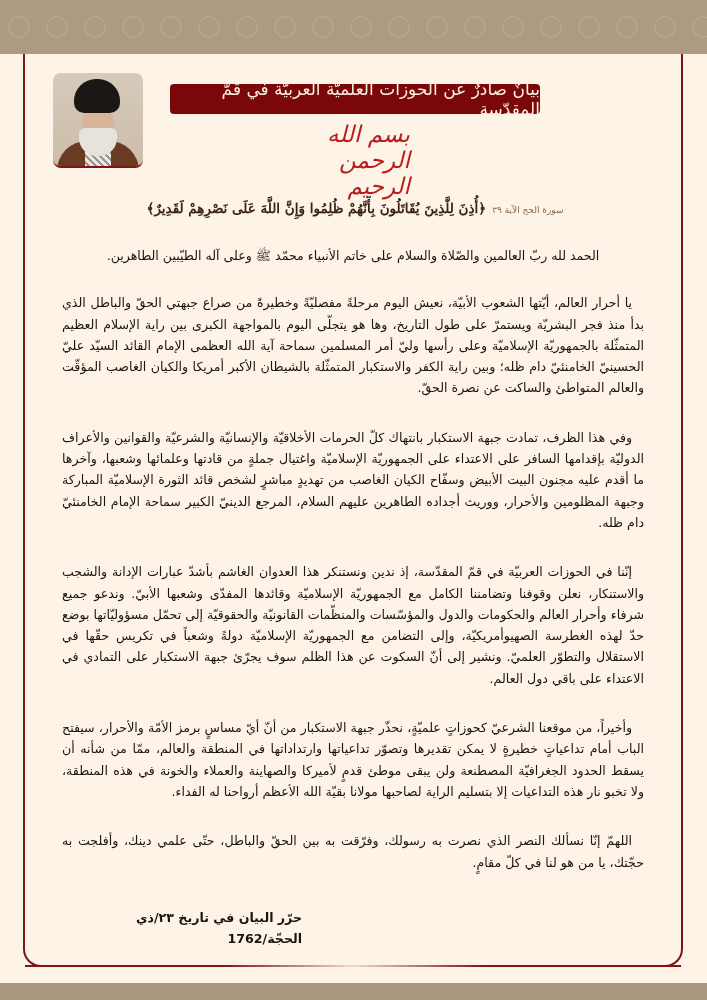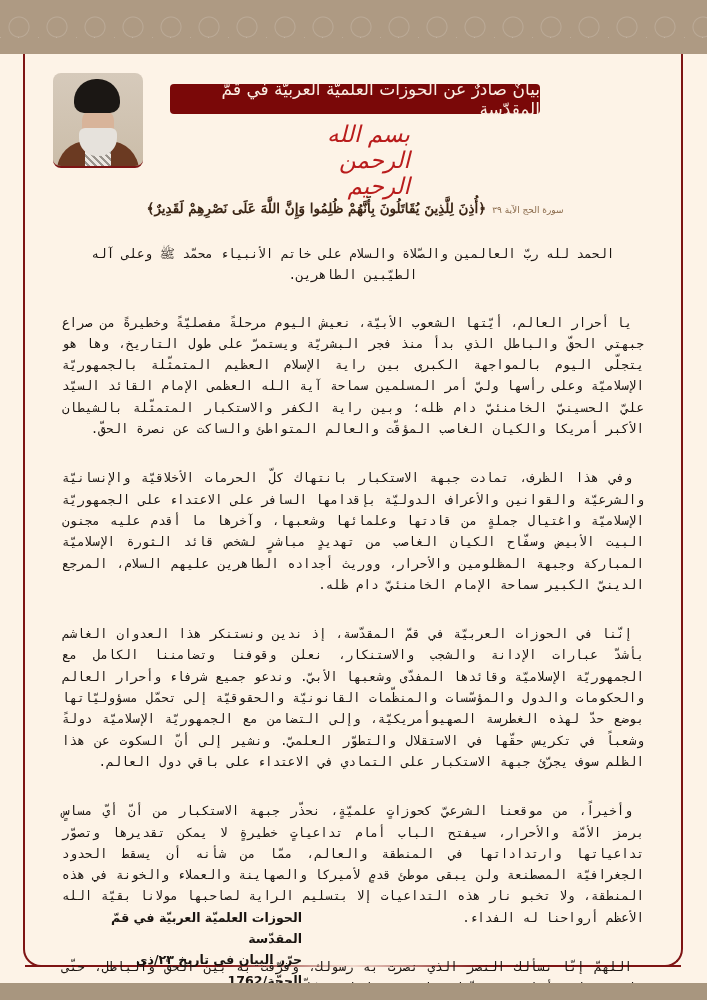--- a/index.html
+++ b/index.html
@@ -80,21 +80,21 @@
       position:absolute; left:120px; top:200px; width:470px;
       display:flex; flex-direction:row-reverse; align-items:baseline; justify-content:center; gap:6px;
       direction:rtl;
     }
     .verse .verse-text { font-size:13.5px; color:#3a2414; font-weight:bold; font-family:"DejaVu Serif", serif; }
     .verse .verse-ref { font-size:9px; color:#8a6a4b; }
     .doc-body {
       position:absolute; left:62px; top:245px; width:582px;
       direction:rtl; text-align:justify; font-size:12.6px; line-height:21.3px;
     }
-    .doc-body p { margin:0 0 28px 0; text-indent:12px;font-family:Liberation Mono, monospace; }
+    .doc-body p { margin:0 0 28px 0; text-indent:12px; }
     .doc-body p.opening { text-align:center; text-indent:0; margin-bottom:26px; }
     .signature {
       position:absolute; left:62px; top:907px; width:240px;
       direction:rtl; text-align:right; font-size:12.6px; line-height:21px; font-weight:bold;
     }
   </style>
 </head>
 <body>
 
 <div class="top-band"></div>
@@ -122,17 +122,16 @@
 <div class="doc-body">
   <p class="opening">الحمد لله ربّ العالمين والصّلاة والسلام على خاتم الأنبياء محمّد ﷺ وعلى آله الطيّبين الطاهرين.</p>
   <p>يا أحرار العالم، أيّتها الشعوب الأبيّة، نعيش اليوم مرحلةً مفصليّةً وخطيرةً من صراع جبهتي الحقّ والباطل الذي بدأ منذ فجر البشريّة ويستمرّ على طول التاريخ، وها هو يتجلّى اليوم بالمواجهة الكبرى بين راية الإسلام العظيم المتمثّلة بالجمهوريّة الإسلاميّة وعلى رأسها وليّ أمر المسلمين سماحة آية الله العظمى الإمام القائد السيّد عليّ الحسينيّ الخامنئيّ دام ظله؛ وبين راية الكفر والاستكبار المتمثّلة بالشيطان الأكبر أمريكا والكيان الغاصب المؤقّت والعالم المتواطئ والساكت عن نصرة الحقّ.</p>
   <p>وفي هذا الظرف، تمادت جبهة الاستكبار بانتهاك كلّ الحرمات الأخلاقيّة والإنسانيّة والشرعيّة والقوانين والأعراف الدوليّة بإقدامها السافر على الاعتداء على الجمهوريّة الإسلاميّة واغتيال جملةٍ من قادتها وعلمائها وشعبها، وآخرها ما أقدم عليه مجنون البيت الأبيض وسفّاح الكيان الغاصب من تهديدٍ مباشرٍ لشخص قائد الثورة الإسلاميّة المباركة وجبهة المظلومين والأحرار، ووريث أجداده الطاهرين عليهم السلام، المرجع الدينيّ الكبير سماحة الإمام الخامنئيّ دام ظله.</p>
   <p>إنّنا في الحوزات العربيّة في قمّ المقدّسة، إذ ندين ونستنكر هذا العدوان الغاشم بأشدّ عبارات الإدانة والشجب والاستنكار، نعلن وقوفنا وتضامننا الكامل مع الجمهوريّة الإسلاميّة وقائدها المفدّى وشعبها الأبيّ. وندعو جميع شرفاء وأحرار العالم والحكومات والدول والمؤسّسات والمنظّمات القانونيّة والحقوقيّة إلى تحمّل مسؤوليّاتها بوضع حدّ لهذه الغطرسة الصهيوأمريكيّة، وإلى التضامن مع الجمهوريّة الإسلاميّة دولةً وشعباً في تكريس حقّها في الاستقلال والتطوّر العلميّ. ونشير إلى أنّ السكوت عن هذا الظلم سوف يجرّئ جبهة الاستكبار على التمادي في الاعتداء على باقي دول العالم.</p>
   <p>وأخيراً، من موقعنا الشرعيّ كحوزاتٍ علميّةٍ، نحذّر جبهة الاستكبار من أنّ أيّ مساسٍ برمز الأمّة والأحرار، سيفتح الباب أمام تداعياتٍ خطيرةٍ لا يمكن تقديرها وتصوّر تداعياتها وارتداداتها في المنطقة والعالم، ممّا من شأنه أن يسقط الحدود الجغرافيّة المصطنعة ولن يبقى موطئ قدمٍ لأميركا والصهاينة والعملاء والخونة في هذه المنطقة، ولا تخبو نار هذه التداعيات إلا بتسليم الراية لصاحبها مولانا بقيّة الله الأعظم أرواحنا له الفداء.</p>
   <p>اللهمّ إنّا نسألك النصر الذي نصرت به رسولك، وفرّقت به بين الحقّ والباطل، حتّى علمي دينك، وأفلجت به حجّتك، يا من هو لنا في كلّ مقامٍ.</p>
 </div>
 
 <div class="signature">
-  <div>الحوزات العلميّة العربيّة في قمّ المقدّسة</div>
   <div>حرّر البيان في تاريخ ٢٣/ذي الحجّة/1762</div>
 </div>
 
 <div class="bottom-band"></div>
 
 </body></html>

